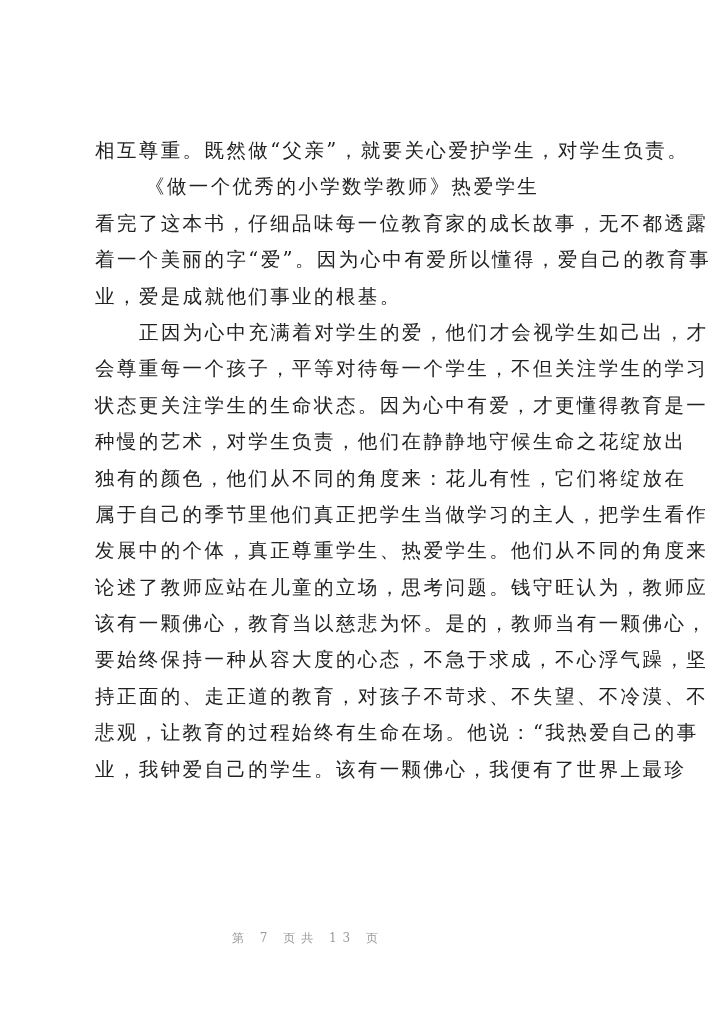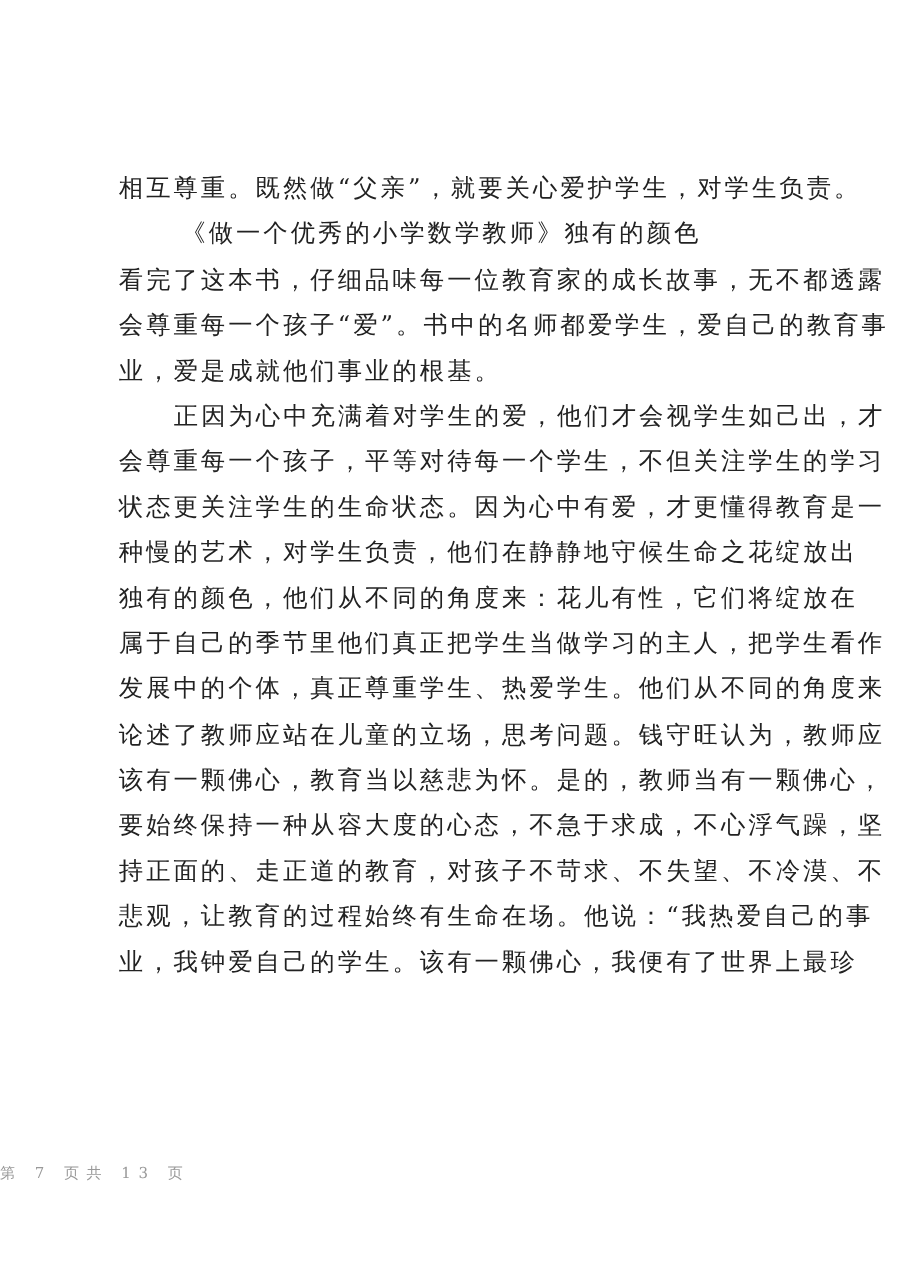--- a/index.html
+++ b/index.html
@@ -37,35 +37,35 @@
       white-space: nowrap;
       overflow: visible;
     }
     .indent1 { padding-left: 44px; }
     .indent-title { padding-left: 50px; }
     .footer {
       position: absolute;
       left: 0;
       width: 616px;
       top: 930px;
-      text-align: left;
+      text-align: center;
       font-size: 12px;
       color: #999999;
       letter-spacing: 6px;
     }
   </style>
 </head>
 <body>
 
 <div class="page">
   <div class="content">
     <div class="line">相互尊重。既然做“父亲”，就要关心爱护学生，对学生负责。</div>
-    <div class="line indent-title">《做一个优秀的小学数学教师》独有的颜色</div>
+    <div class="line indent-title">《做一个优秀的小学数学教师》热爱学生</div>
     <div class="line">看完了这本书，仔细品味每一位教育家的成长故事，无不都透露</div>
-    <div class="line">会尊重每一个孩子“爱”。书中的名师都爱学生，爱自己的教育事</div>
+    <div class="line">着一个美丽的字“爱”。因为心中有爱所以懂得，爱自己的教育事</div>
     <div class="line">业，爱是成就他们事业的根基。</div>
     <div class="line indent1">正因为心中充满着对学生的爱，他们才会视学生如己出，才</div>
     <div class="line">会尊重每一个孩子，平等对待每一个学生，不但关注学生的学习</div>
     <div class="line">状态更关注学生的生命状态。因为心中有爱，才更懂得教育是一</div>
     <div class="line">种慢的艺术，对学生负责，他们在静静地守候生命之花绽放出</div>
     <div class="line">独有的颜色，他们从不同的角度来：花儿有性，它们将绽放在</div>
     <div class="line">属于自己的季节里他们真正把学生当做学习的主人，把学生看作</div>
     <div class="line">发展中的个体，真正尊重学生、热爱学生。他们从不同的角度来</div>
     <div class="line">论述了教师应站在儿童的立场，思考问题。钱守旺认为，教师应</div>
     <div class="line">该有一颗佛心，教育当以慈悲为怀。是的，教师当有一颗佛心，</div>

